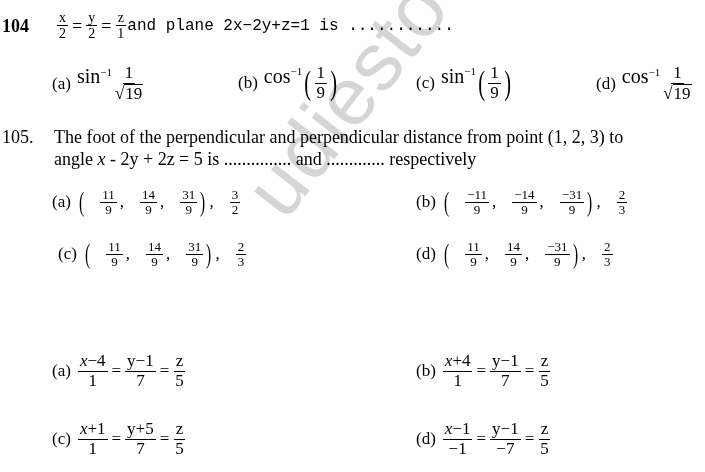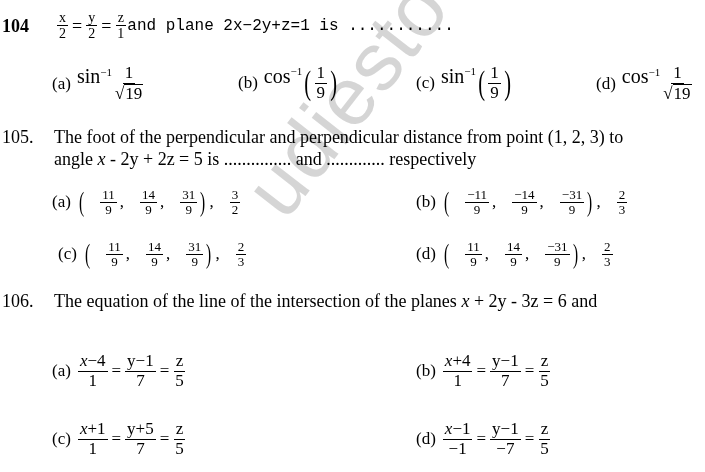--- a/index.html
+++ b/index.html
@@ -199,21 +199,20 @@
     </span>
   <span class="paren-sm">)</span>
     <span class="comma">,</span>
   <span class="frac tiny">
       <span class="num">2</span>
       <span class="den">3</span>
     </span>
 </div>
 
 <div class="abs q-text" style="left:2px;top:290px;">
-  <div><span style="display:inline-block;width:52px;">106.</span><span>The equation of the line of the intersection of the planes </span><span class="it">x</span><span> + 2y - 3z = 6  and</span></div>
 </div>
 
 <div class="abs opt" style="left:52px;top:352px;">
   <span class="lbl">(a)</span>
   <span class="frac md">
       <span class="num"><span class="it">x</span><span>−4</span></span>
       <span class="den">1</span>
     </span>
   <span class="eq">=</span>
   <span class="frac md">

